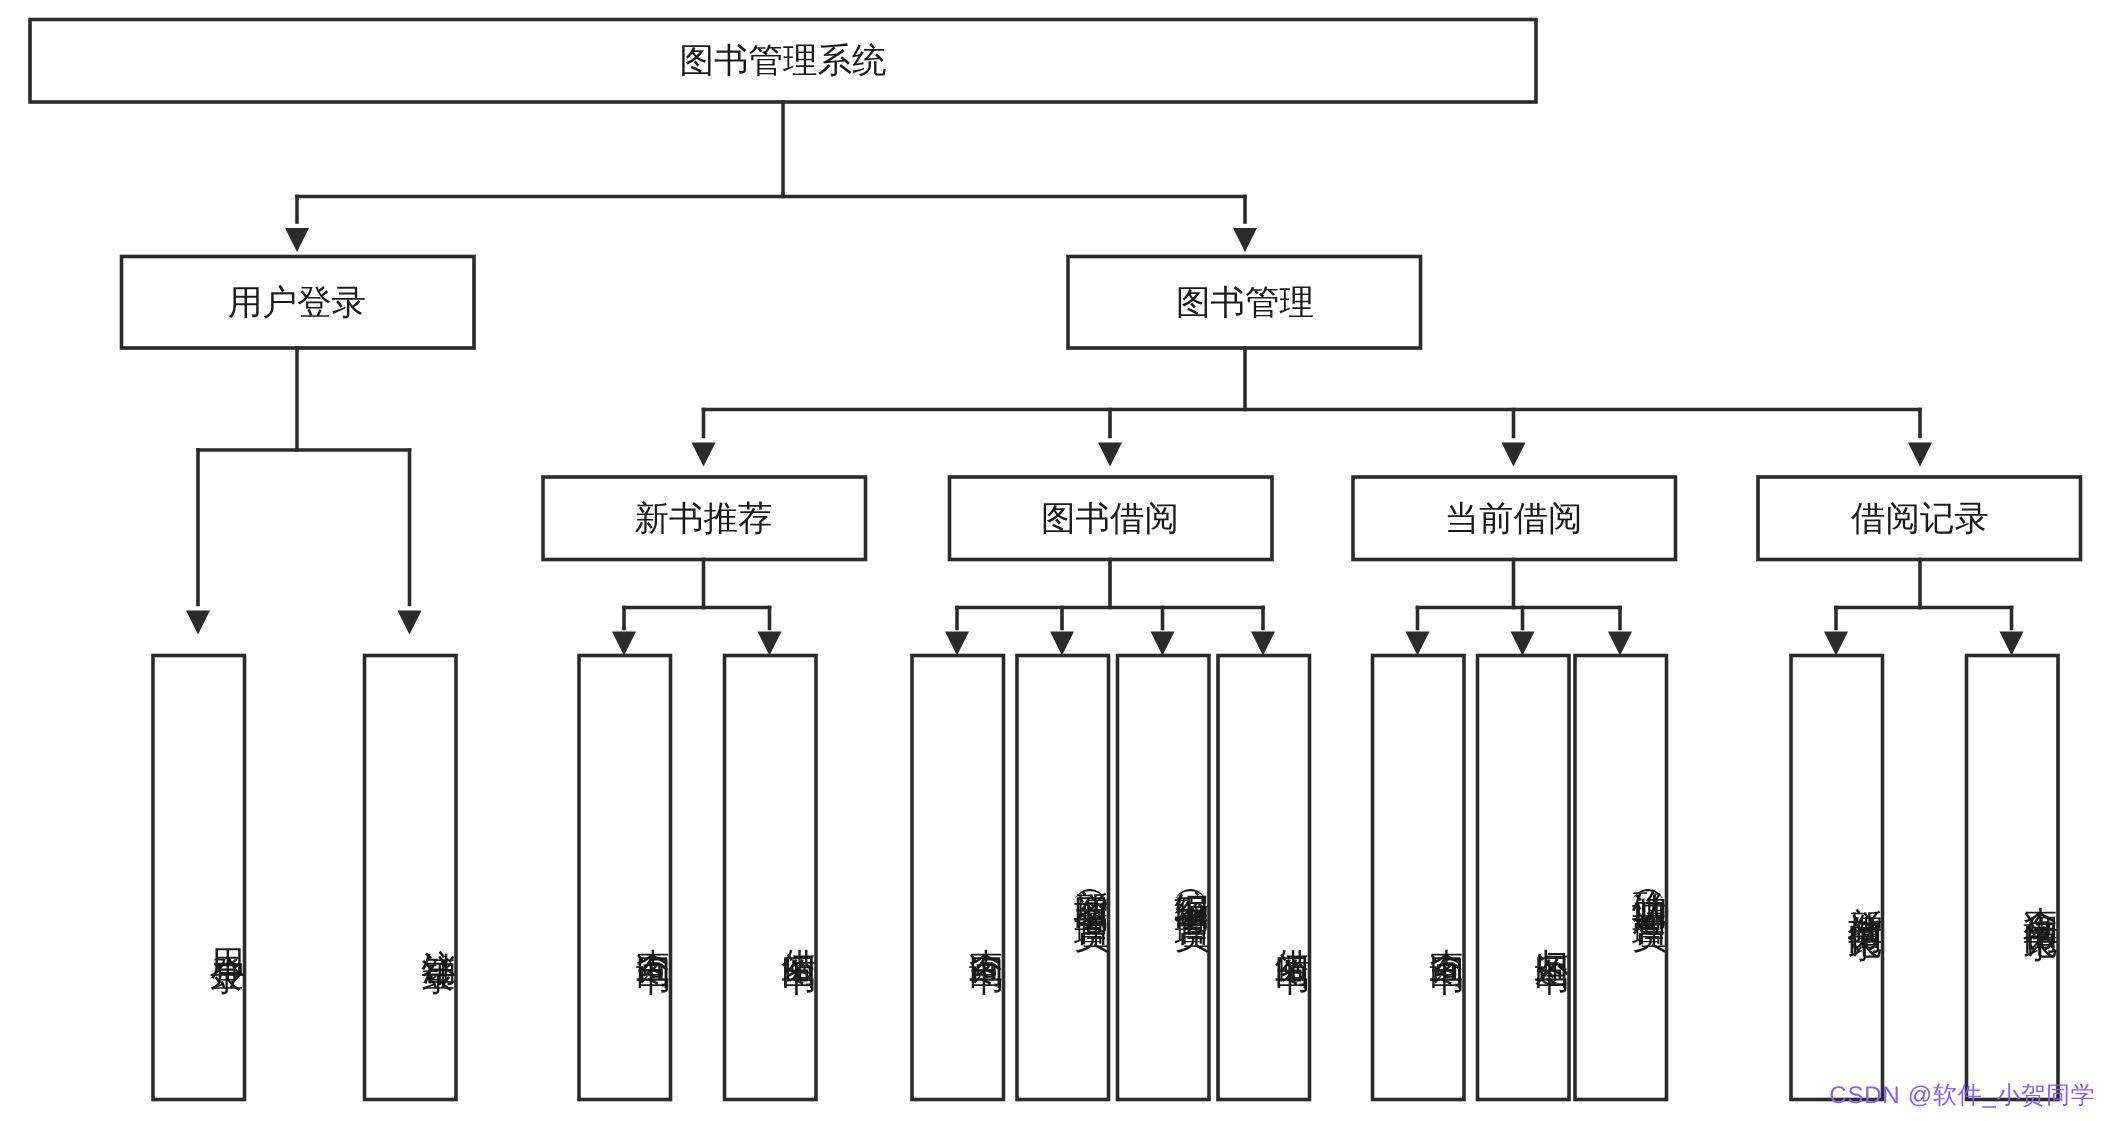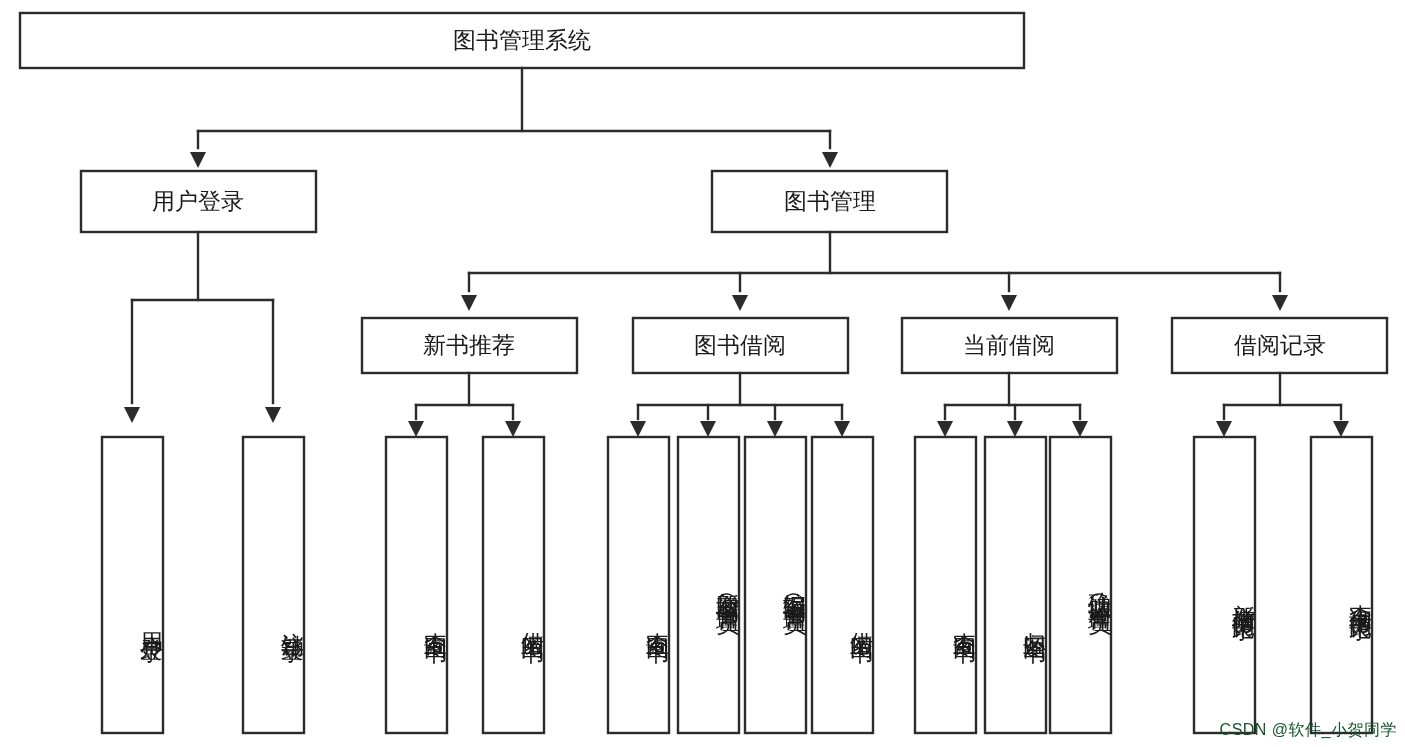--- a/index.html
+++ b/index.html
@@ -60,21 +60,21 @@
     justify-content: center;
     white-space: nowrap;
     pointer-events: none;
   }
   .watermark {
     position: absolute;
     right: 8px;
     bottom: 6px;
     font-family: "Liberation Sans", "DejaVu Sans", sans-serif;
     font-size: 16px;
-    color: #14532d;
+    color: #8b5cf6;
     letter-spacing: 0.5px;
     white-space: nowrap;
   }
 </style>
 </head>
 <body>
 
 <div id="stage">
 
   <svg class="diagram" viewBox="0 0 1405 747" xmlns="http://www.w3.org/2000/svg">

